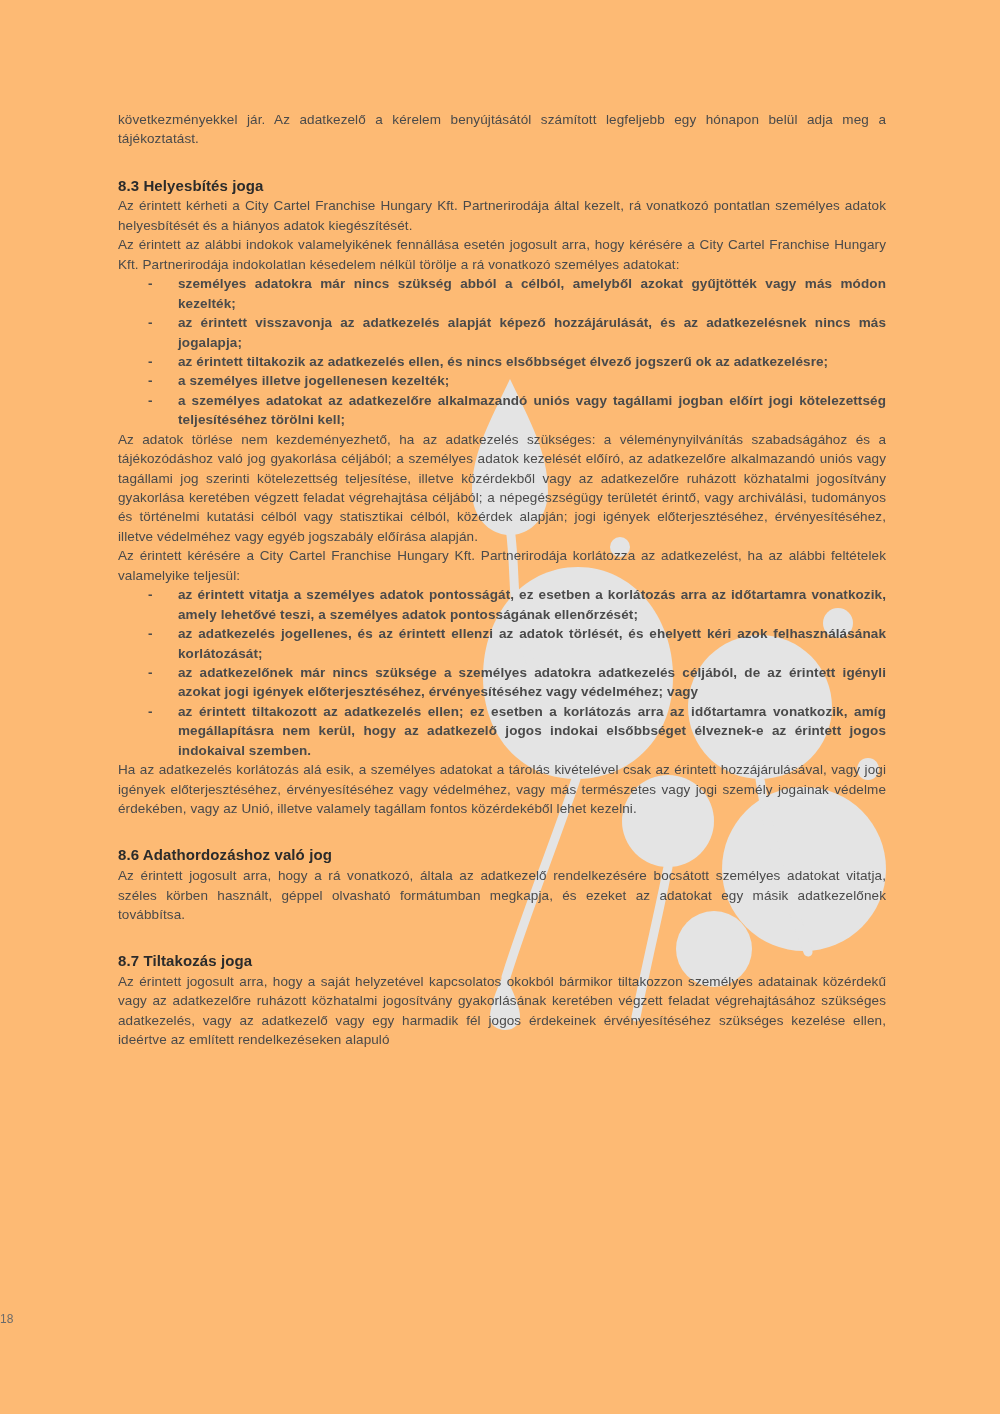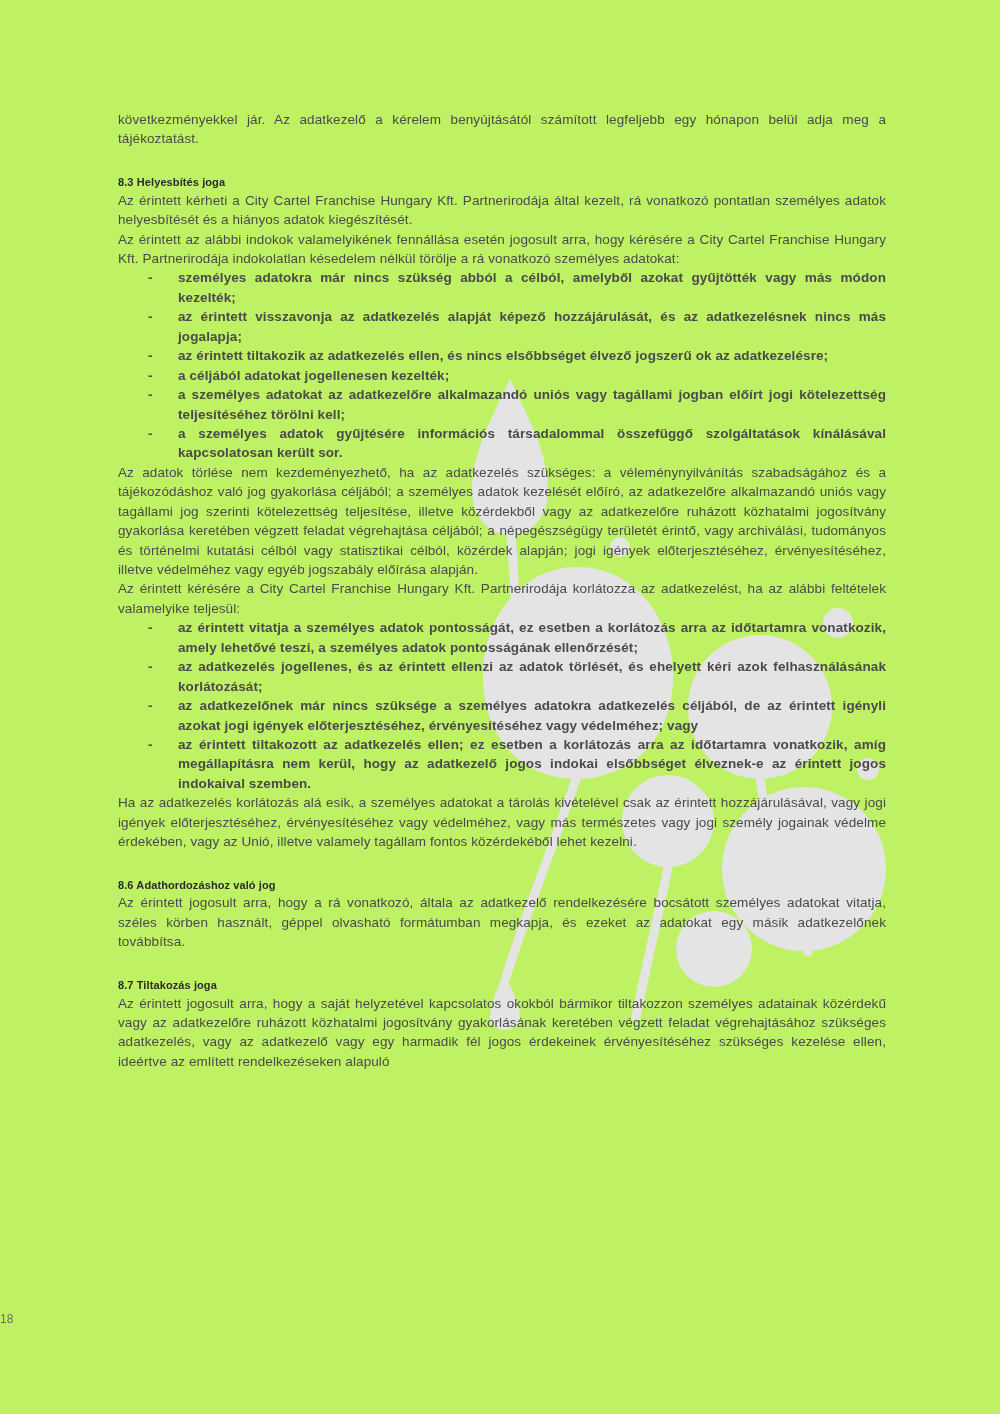--- a/index.html
+++ b/index.html
@@ -1,20 +1,20 @@
 <!DOCTYPE html>
 <html><head>
 <meta charset="utf-8">
 <style>
   html, body { margin: 0; padding: 0; background: #ffffff; }
   .page {
     position: relative;
     width: 1000px;
     height: 1414px;
-    background: #bef264;
+    background: #fdba74;
     font-family: "Liberation Sans", sans-serif;
     overflow: hidden;
   }
   .watermark {
     position: absolute;
     left: 368px;
     top: 372px;
     width: 530px;
     height: 660px;
     z-index: 0;
@@ -30,21 +30,21 @@
     line-height: 1.44;
     color: #4a4a4a;
     letter-spacing: 0.1px;
   }
   .para {
     margin: 0;
     text-align: justify;
   }
   .heading {
     margin: 26px 0 0 0;
-    font-size: 11px;
+    font-size: 15px;
     font-weight: 700;
     color: #2b2b2b;
     text-align: left;
   }
   .heading.first { margin-top: 26px; }
   .bullet-list {
     list-style: none;
     margin: 0;
     padding: 0;
     font-weight: bold;
@@ -113,23 +113,22 @@
     <p class="para">következményekkel jár. Az adatkezelő a kérelem benyújtásától számított legfeljebb egy hónapon belül adja meg a tájékoztatást.</p>
 
     <h3 class="heading first">8.3 Helyesbítés joga</h3>
     <p class="para">Az érintett kérheti a City Cartel Franchise Hungary Kft. Partnerirodája által kezelt, rá vonatkozó pontatlan személyes adatok helyesbítését és a hiányos adatok kiegészítését.</p>
 
     <p class="para">Az érintett az alábbi indokok valamelyikének fennállása esetén jogosult arra, hogy kérésére a City Cartel Franchise Hungary Kft. Partnerirodája indokolatlan késedelem nélkül törölje a rá vonatkozó személyes adatokat:</p>
     <ul class="bullet-list">
       <li>személyes adatokra már nincs szükség abból a célból, amelyből azokat gyűjtötték vagy más módon kezelték;</li>
       <li>az érintett visszavonja az adatkezelés alapját képező hozzájárulását, és az adatkezelésnek nincs más jogalapja;</li>
       <li>az érintett tiltakozik az adatkezelés ellen, és nincs elsőbbséget élvező jogszerű ok az adatkezelésre;</li>
-      <li>a céljából adatokat jogellenesen kezelték;</li>
+      <li>a személyes illetve jogellenesen kezelték;</li>
       <li>a személyes adatokat az adatkezelőre alkalmazandó uniós vagy tagállami jogban előírt jogi kötelezettség teljesítéséhez törölni kell;</li>
-      <li>a személyes adatok gyűjtésére információs társadalommal összefüggő szolgáltatások kínálásával kapcsolatosan került sor.</li>
     </ul>
     <p class="para closing">Az adatok törlése nem kezdeményezhető, ha az adatkezelés szükséges: a véleménynyilvánítás szabadságához és a tájékozódáshoz való jog gyakorlása céljából; a személyes adatok kezelését előíró, az adatkezelőre alkalmazandó uniós vagy tagállami jog szerinti kötelezettség teljesítése, illetve közérdekből vagy az adatkezelőre ruházott közhatalmi jogosítvány gyakorlása keretében végzett feladat végrehajtása céljából; a népegészségügy területét érintő, vagy archiválási, tudományos és történelmi kutatási célból vagy statisztikai célból, közérdek alapján;  jogi igények előterjesztéséhez, érvényesítéséhez, illetve védelméhez vagy egyéb jogszabály előírása alapján.</p>
 
     <p class="para">Az érintett kérésére a City Cartel Franchise Hungary Kft. Partnerirodája korlátozza az adatkezelést, ha az alábbi feltételek valamelyike teljesül:</p>
     <ul class="bullet-list">
       <li>az érintett vitatja a személyes adatok pontosságát, ez esetben a korlátozás arra az időtartamra vonatkozik, amely lehetővé teszi, a személyes adatok pontosságának ellenőrzését;</li>
       <li>az adatkezelés jogellenes, és az érintett ellenzi az adatok törlését, és ehelyett kéri azok felhasználásának korlátozását;</li>
       <li>az adatkezelőnek már nincs szüksége a személyes adatokra adatkezelés céljából, de az érintett igényli azokat jogi igények előterjesztéséhez, érvényesítéséhez vagy védelméhez; vagy</li>
       <li>az érintett tiltakozott az adatkezelés ellen; ez esetben a korlátozás arra az időtartamra vonatkozik, amíg megállapításra nem kerül, hogy az adatkezelő jogos indokai elsőbbséget élveznek-e az érintett jogos indokaival szemben.</li>
     </ul>

